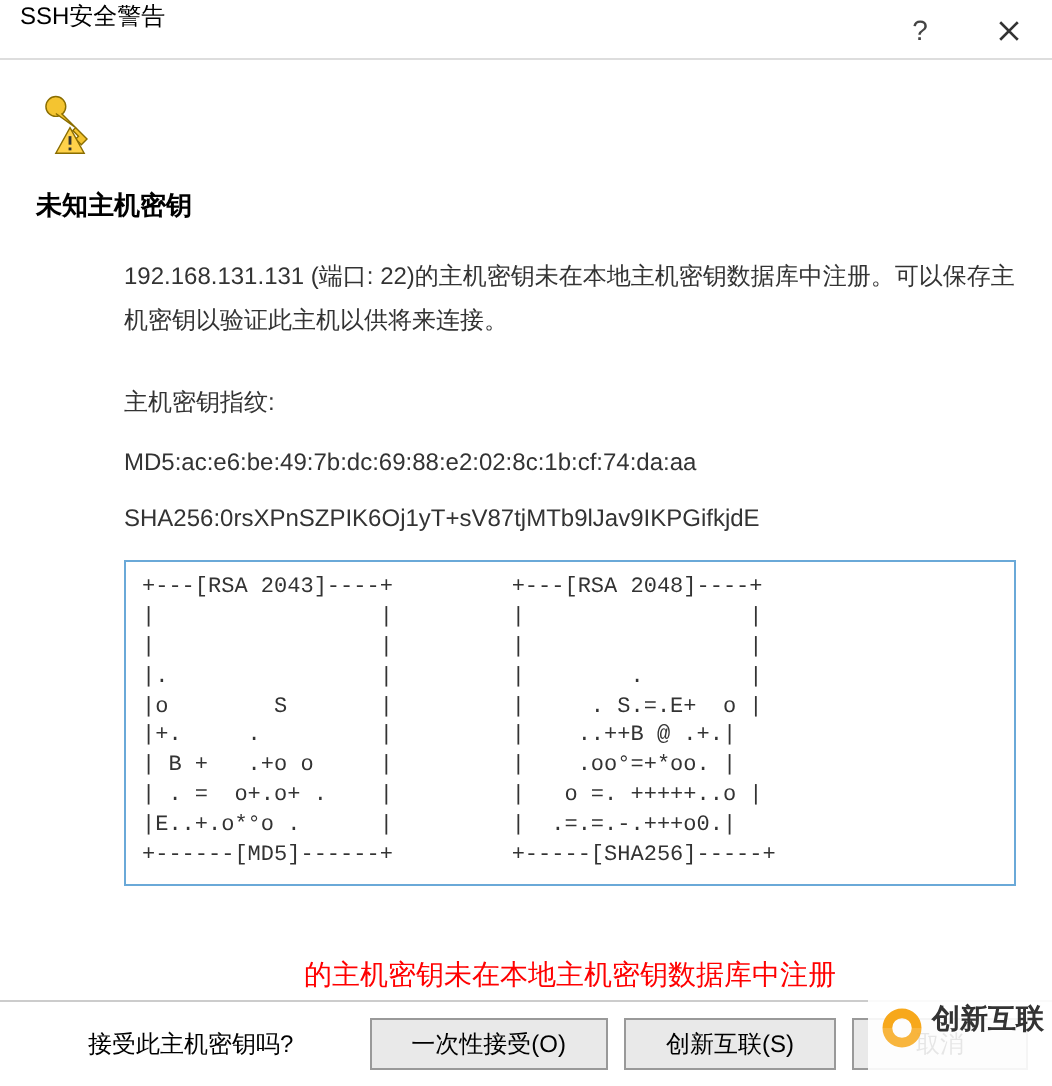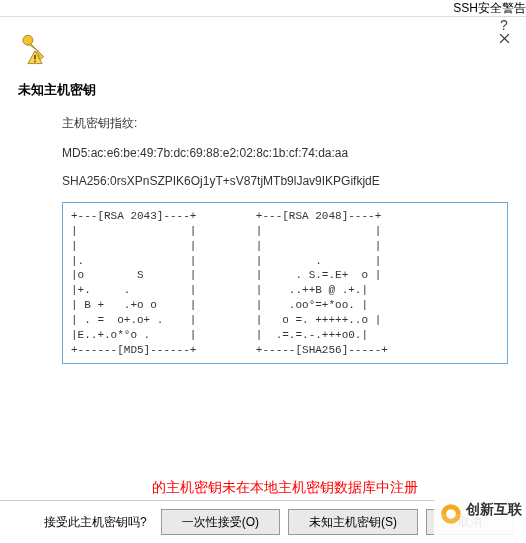--- a/index.html
+++ b/index.html
@@ -1,18 +1,18 @@
 <!DOCTYPE html>
 <html><head>
 <meta charset="utf-8">
 <style>
 * { margin: 0; padding: 0; box-sizing: border-box; font-family: "Microsoft YaHei", "SimSun", sans-serif; }
 body { width: 526px; height: 543px; background: #fff; position: relative; overflow: hidden; font-size: 12px; }
 
-.titlebar { height: 17px; display: flex; align-items: flex-end; padding-left: 10px; background: #fff; border-bottom: 1px solid #ddd; flex-direction: column; }
+.titlebar { height: 30px; display: flex; align-items: flex-start; padding-left: 10px; background: #fff; border-bottom: 1px solid #ddd; }
 .titlebar .title { flex: 1; }
 .titlebar .btn { width: 44px; height: 30px; display: flex; align-items: center; justify-content: center; color: #444; font-size: 14px; }
 .titlebar .btn.help { font-family: Arial; }
 .titlebar .btn.close svg { width: 11px; height: 11px; }
 
 .content { padding: 14px 18px 0 18px; }
 .header { display: flex; align-items: flex-start; gap: 10px; margin-bottom: 16px; flex-direction: column; }
 .header .icon { width: 34px; height: 34px; flex-shrink: 0; }
 .header .htxt { font-weight: bold; font-size: 13px; padding-top: 6px; }
 
@@ -52,20 +52,21 @@
     <svg class="icon" viewBox="0 0 48 48">
       <path d="M14 6 a7 7 0 1 1 0 14 a7 7 0 1 1 0 -14" fill="#f4c430" stroke="#8a6d00" stroke-width="1"></path>
       <path d="M18 18 L36 36 L32 40 L28 36 L30 34 L26 30 L28 28 L14 18" fill="#f4c430" stroke="#8a6d00" stroke-width="1"></path>
       <path d="M24 28 L34 46 L14 46 Z" fill="#ffd24a" stroke="#8a6d00" stroke-width="1"></path>
       <rect x="23" y="34" width="2" height="6" fill="#333"></rect>
       <rect x="23" y="42" width="2" height="2" fill="#333"></rect>
     </svg>
     <div class="htxt">未知主机密钥</div>
   </div>
 
+  <div class="msg">192.168.131.131 (端口: 22)的主机密钥未在本地主机密钥数据库中注册。可以保存主机密钥以验证此主机以供将来连接。</div>
 
   <div class="fplabel">主机密钥指纹:</div>
   <div class="fp">MD5:ac:e6:be:49:7b:dc:69:88:e2:02:8c:1b:cf:74:da:aa</div>
   <div class="fp">SHA256:0rsXPnSZPIK6Oj1yT+sV87tjMTb9lJav9IKPGifkjdE</div>
 
   <div class="artbox">+---[RSA 2043]----+         +---[RSA 2048]----+
 |                 |         |                 |
 |                 |         |                 |
 |.                |         |        .        |
 |o        S       |         |     . S.=.E+  o |
@@ -74,21 +75,21 @@
 | . =  o+.o+ .    |         |   o =. +++++..o |
 |E..+.o*°o .      |         |  .=.=.-.+++o0.|
 +------[MD5]------+         +-----[SHA256]-----+</div>
 </div>
 
 <div class="red-annot">的主机密钥未在本地主机密钥数据库中注册</div>
 
 <div class="footer">
   <span class="q">接受此主机密钥吗?</span>
   <button>一次性接受(O)</button>
-  <button class="redbox">未知主机密钥(S)</button>
+  <button class="redbox">创新互联(S)</button>
   <button>取消</button>
 </div>
 
 <div class="watermark">
   <svg class="logo" viewBox="0 0 32 32">
     <path d="M4 16 A12 12 0 0 1 28 16 L22 16 A6 6 0 0 0 10 16 Z" fill="#f7a81b"></path>
     <path d="M4 16 A12 12 0 0 0 28 16 L22 16 A6 6 0 0 1 10 16 Z" fill="#f7a81b" opacity="0.85"></path>
   </svg>
   <span class="wt">创新互联</span>
 </div>

